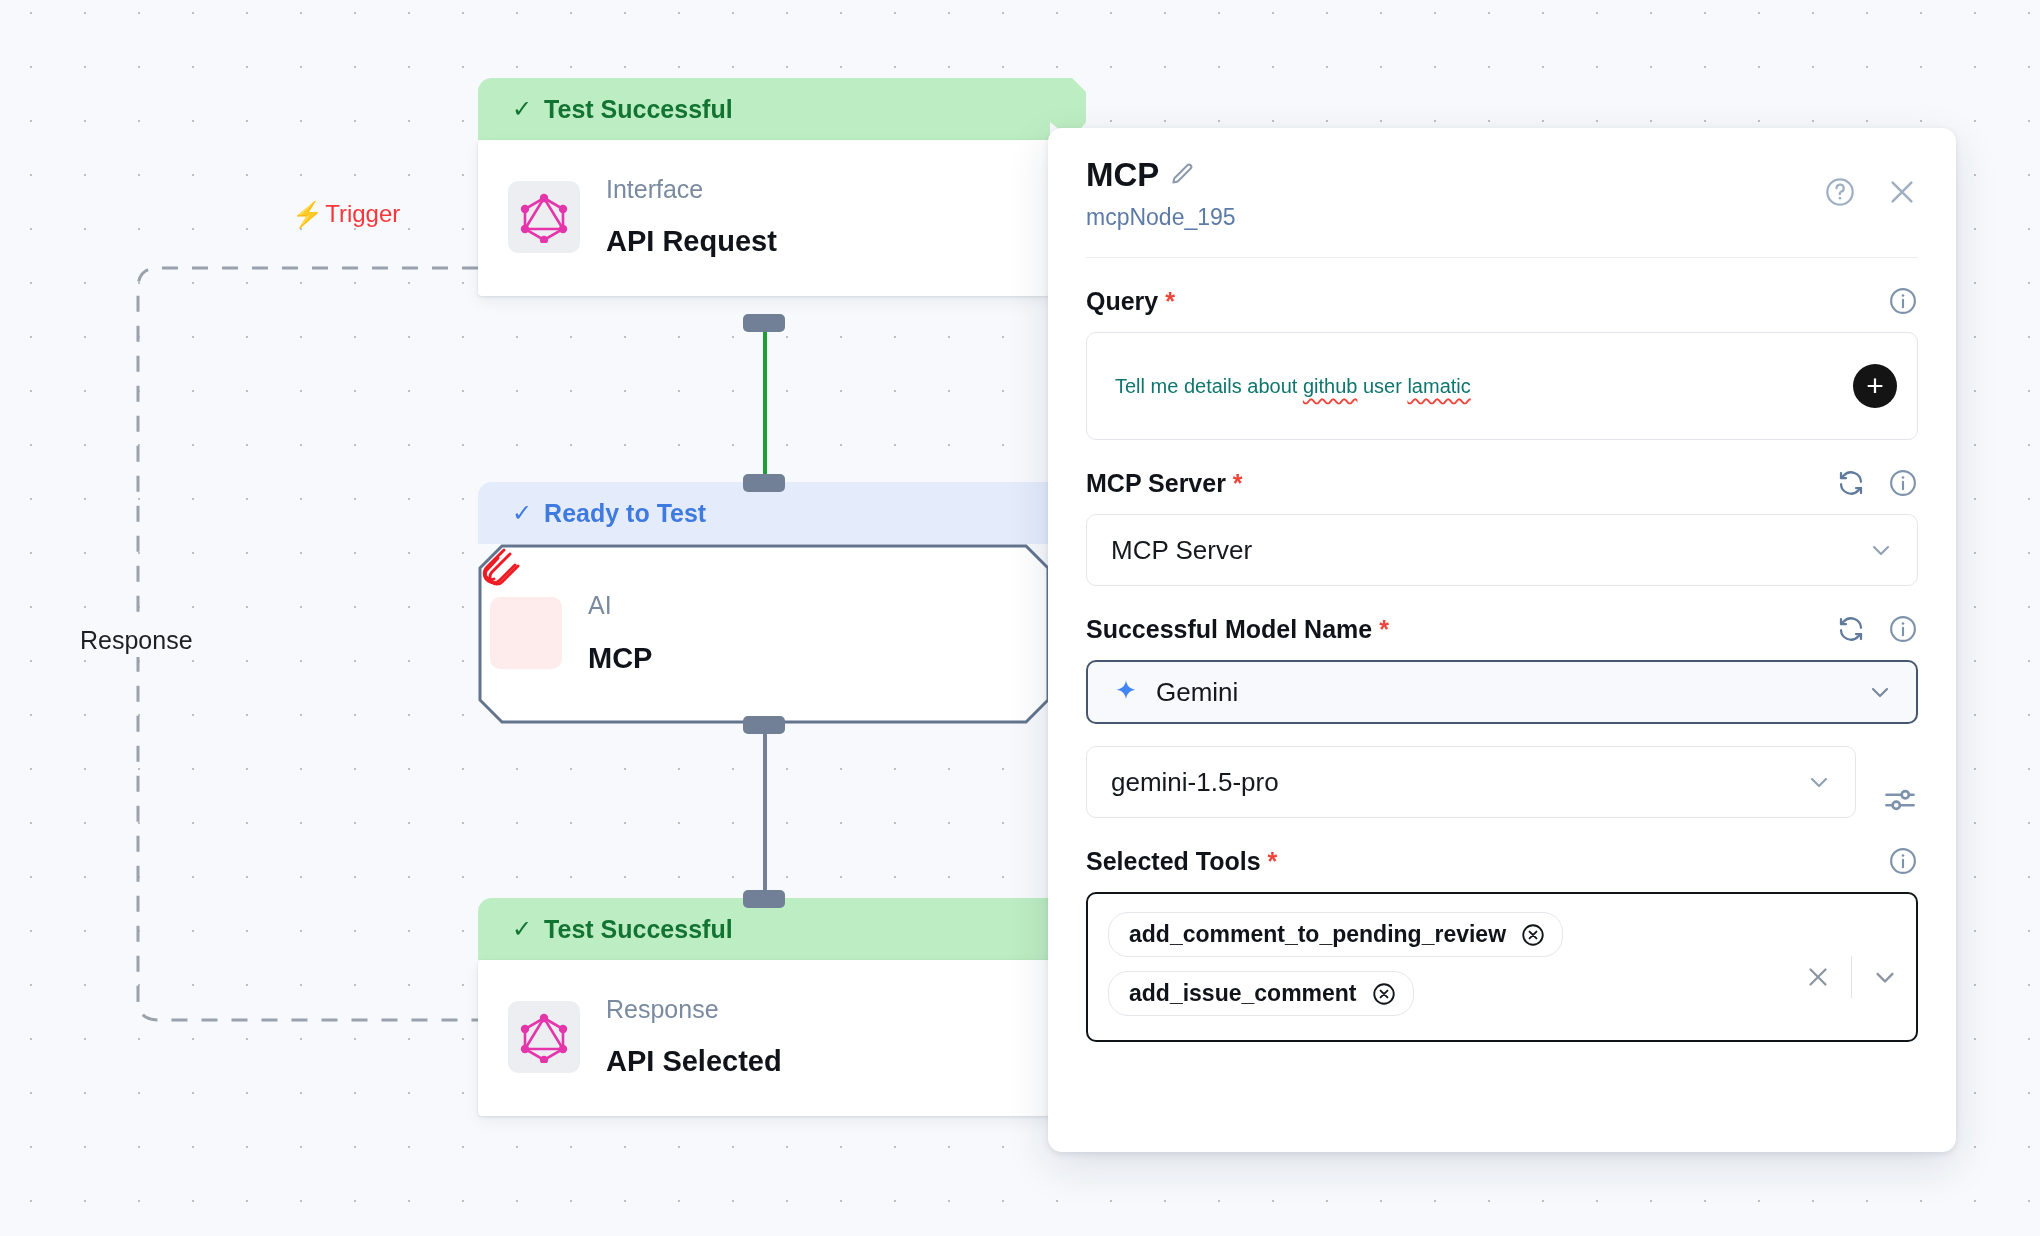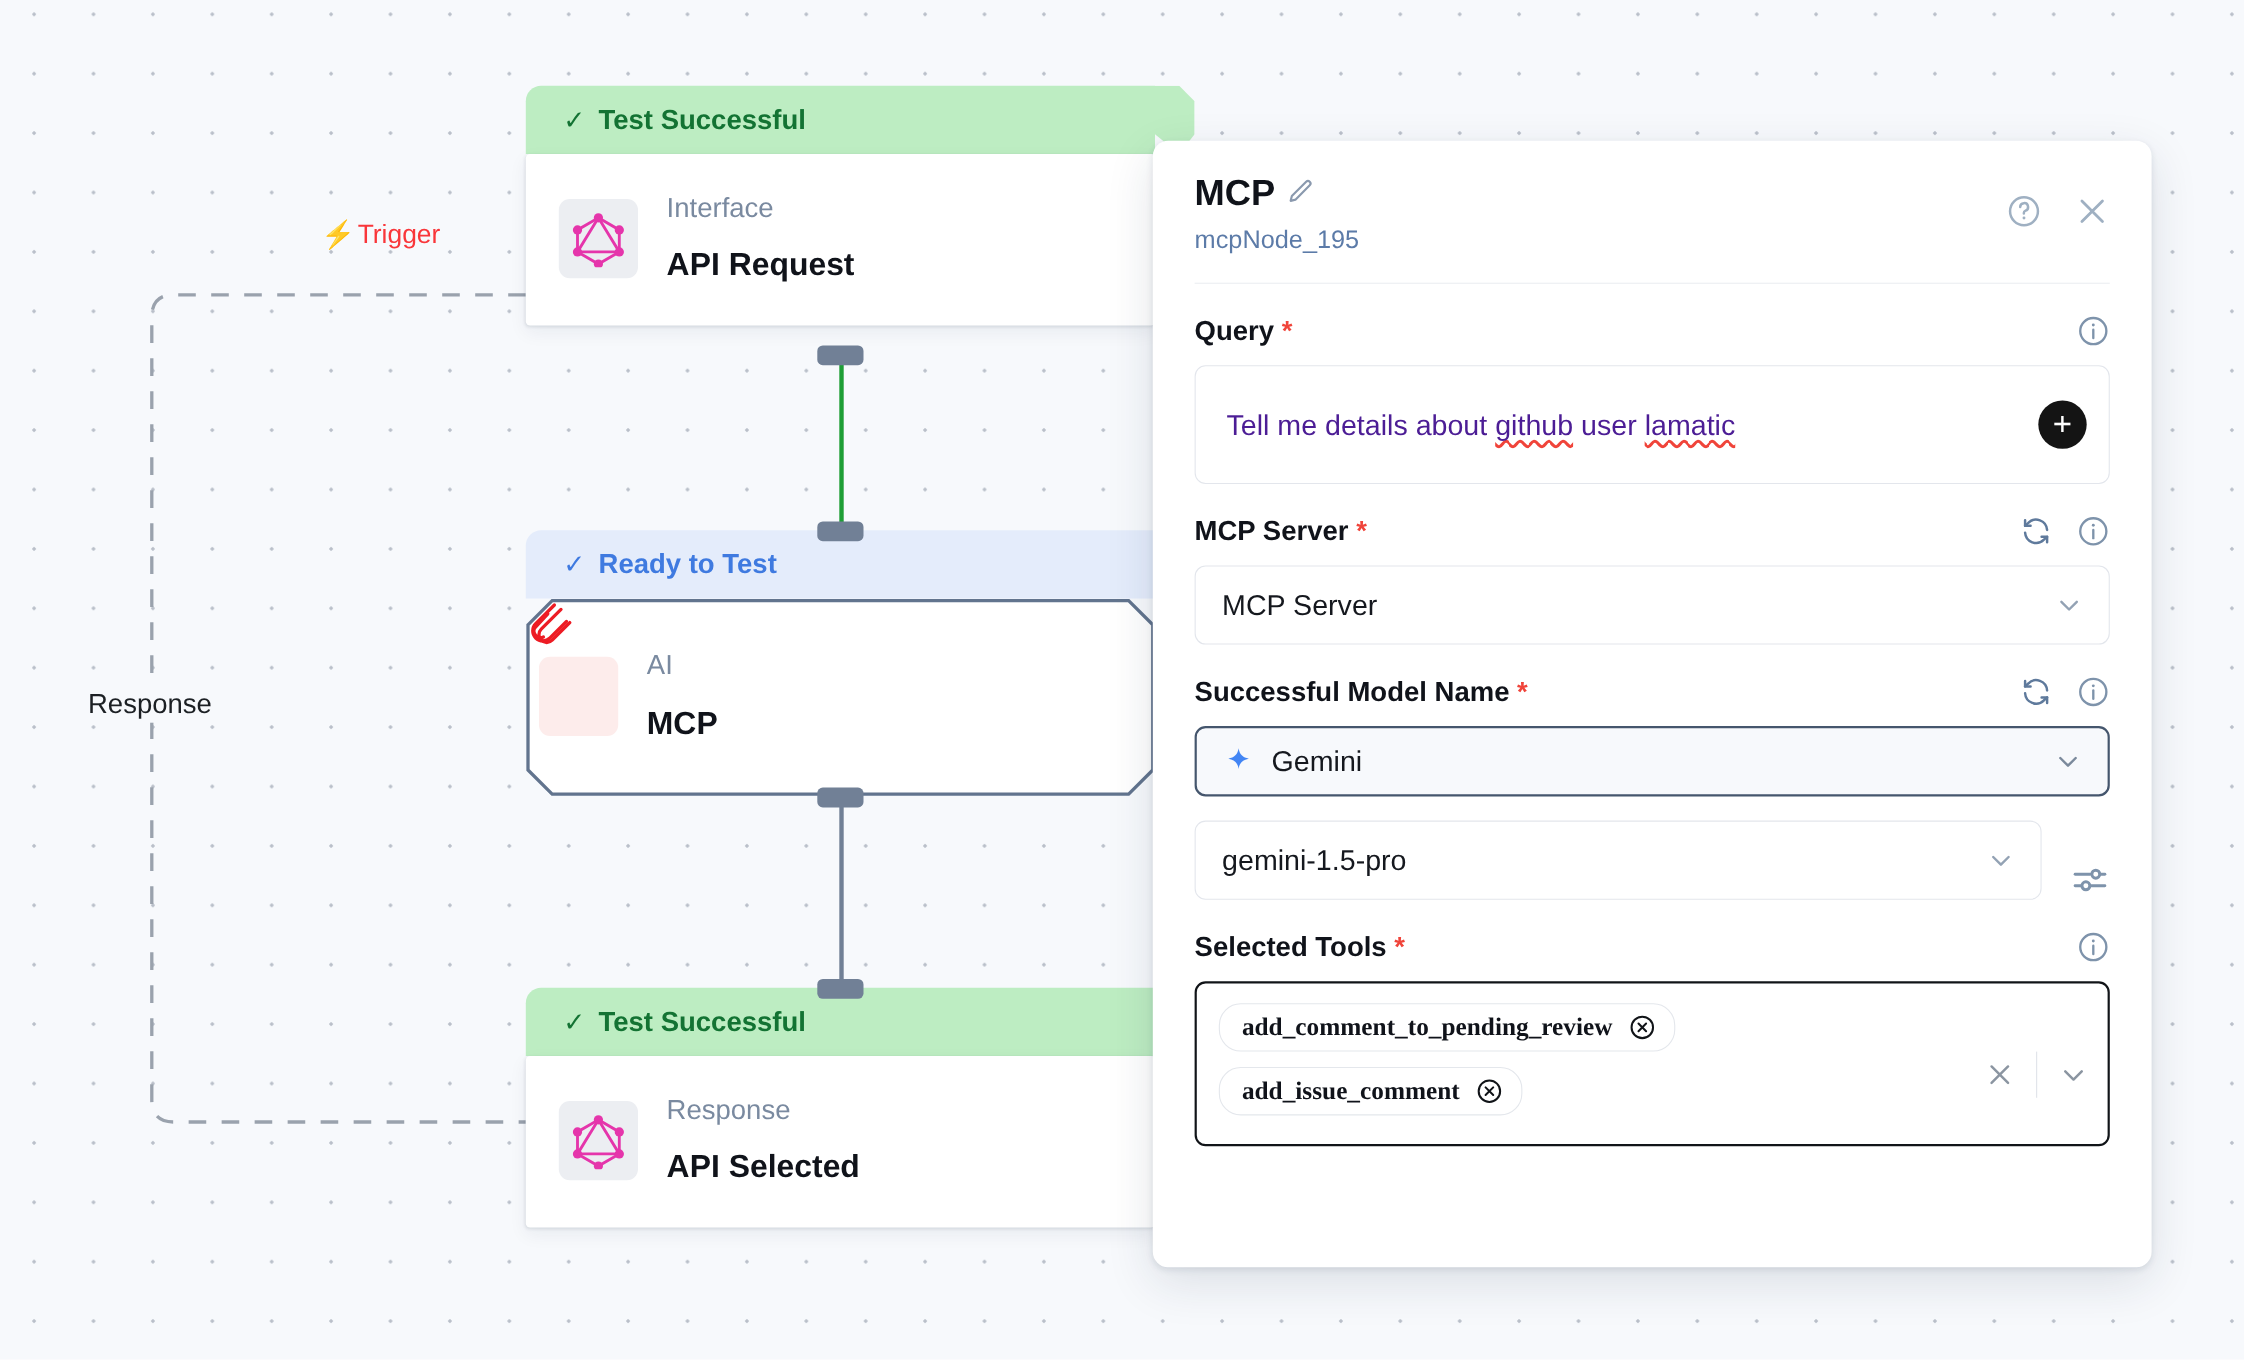--- a/index.html
+++ b/index.html
@@ -111,21 +111,21 @@
   .req { color: #f0443a; font-weight: 700; }
   .label-icons { display: flex; align-items: center; gap: 22px; }
 
   .textarea-box {
     position: relative;
     border: 1px solid #e3e6ec; border-radius: 10px;
     height: 108px; background: #fff;
     display: flex; align-items: center; padding: 0 28px;
   }
   .textarea-text {
-    font-size: 26px; color: #4c1d95;
+    font-size: 20px; color: #0f766e;
   }
   .squiggle {
     text-decoration: underline wavy #f0443a;
     text-decoration-skip-ink: none;
     text-underline-offset: 5px;
   }
   .add-btn {
     position: absolute; right: 20px; top: 50%; transform: translateY(-50%);
     width: 44px; height: 44px; border-radius: 50%;
     background: #141414; color: #fff;
@@ -145,21 +145,21 @@
   .select-val { font-size: 26px; color: #15181e; display: flex; align-items: center; gap: 16px; }
   .row-2col { display: flex; align-items: flex-end; gap: 26px; }
   .row-2col .select-box { flex: 1; }
 
   .tools-box {
     border: 2px solid #111418; border-radius: 10px;
     background: #fff; padding: 18px 16px 18px 20px;
     display: flex; align-items: flex-start; justify-content: space-between;
     min-height: 150px;
   }
-  .chips { display: flex; flex-direction: column; gap: 14px; align-items: flex-start; font-family: Liberation Serif, serif; }
+  .chips { display: flex; flex-direction: column; gap: 14px; align-items: flex-start; }
   .chip {
     border: 1px solid #e4e7ec; border-radius: 20px;
     padding: 8px 16px 8px 20px;
     display: flex; align-items: center; gap: 14px;
     font-size: 23px; font-weight: 700; color: #10131a;
     background: #fff; white-space: nowrap;
   }
   .tools-actions { display: flex; align-items: center; gap: 18px; padding-top: 44px; }
   .vsep { width: 1px; height: 42px; background: #dfe3e9; }
 

